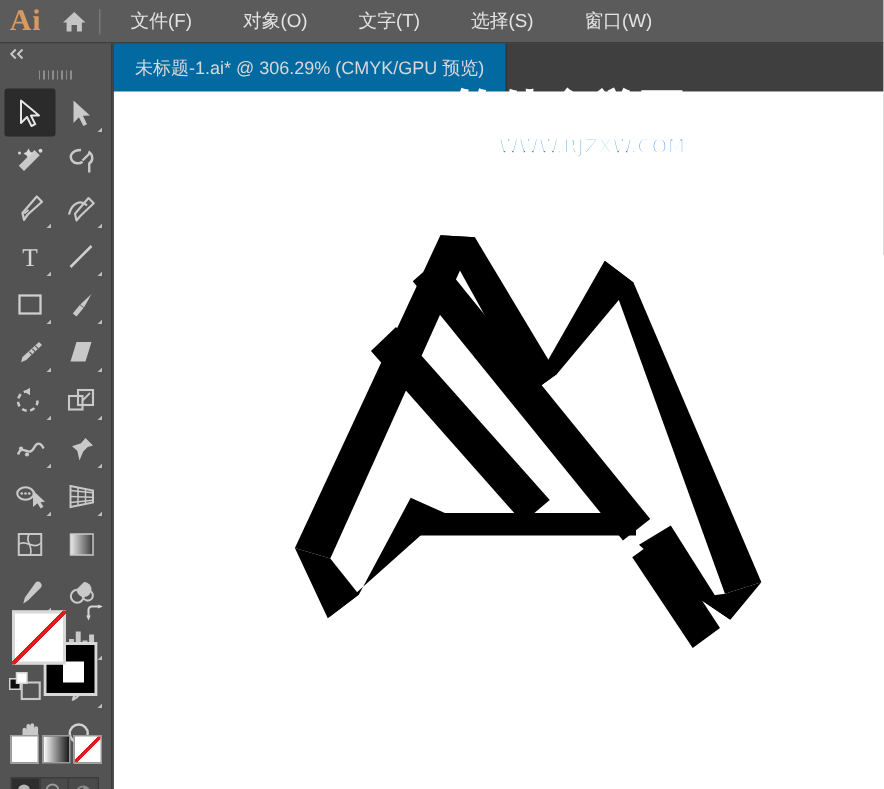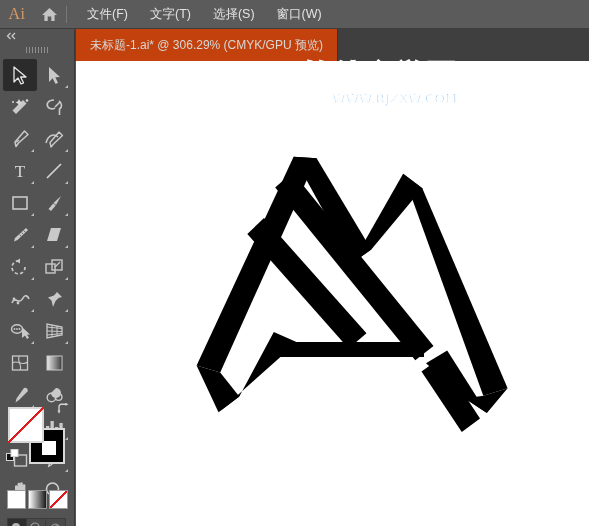--- a/index.html
+++ b/index.html
@@ -14,48 +14,48 @@
   
   .menubar {
     position: absolute; left: 0; top: 0; width: 589px; height: 29px;
     background: #5b5b5b;
     display: flex; align-items: center;
     border-bottom: 1px solid #3d3d3d;
   }
   .ai-logo {
     width: 34px; height: 29px;
     display: flex; align-items: center; justify-content: center;
-    color: #d79a63; font-size: 16px; font-weight: normal;
+    color: #d79a63; font-size: 20px; font-weight: bold;
     letter-spacing: .5px; font-family: "Liberation Serif", serif;
   }
   .home-btn {
     width: 30px; height: 29px;
     display: flex; align-items: center; justify-content: center;
   }
   .menu-sep {
     width: 1px; height: 17px; background: #787878; margin: 0 7px 0 2px;
   }
-  .menu-items { display: flex; align-items: center; gap: 4px; margin-left: 4px; }
+  .menu-items { display: flex; align-items: center; gap: 16px; margin-left: 4px; }
   .menu-item {
     color: #e3e3e3; font-size: 12.5px;
     padding: 5px 9px; white-space: nowrap; cursor: default;
   }
 
   
   .tabbar {
     position: absolute; left: 0; top: 29px; width: 589px; height: 32px;
     background: #3f3f3f;
   }
   .tool-tabspacer {
     position: absolute; left: 0; top: 0; width: 75px; height: 32px;
     background: #535353;
   }
   .doc-tab {
     position: absolute; left: 76px; top: 0; height: 32px;
-    background: #c2410c;
+    background: #0369a1;
     display: flex; align-items: center;
     padding: 0 14px 0 14px;
     border-right: 1px solid #333;
     justify-content: center;
   }
   .doc-tab-label { color: #d8d8d8; font-size: 12px; white-space: nowrap; }
 
   
   .toolbar {
     position: absolute; left: 0; top: 29px; width: 75px; height: 497px;
@@ -188,20 +188,21 @@
   <div class="menubar">
     <div class="ai-logo">Ai</div>
     <div class="home-btn">
       <svg width="17" height="15" viewBox="0 0 17 15" aria-hidden="true">
         <path d="M8.5 1 L16 8 L13.6 8 L13.6 14 L10.3 14 L10.3 9.6 L6.7 9.6 L6.7 14 L3.4 14 L3.4 8 L1 8 Z" fill="#c4c4c4"></path>
       </svg>
     </div>
     <div class="menu-sep"></div>
     <div class="menu-items">
       <div class="menu-item">文件(F)</div>
+      <div class="menu-item">对象(O)</div>
       <div class="menu-item">文字(T)</div>
       <div class="menu-item">选择(S)</div>
       <div class="menu-item">窗口(W)</div>
     </div>
   </div>
 
   <div class="tabbar">
     <div class="tool-tabspacer"></div>
     <div class="doc-tab">
       <span class="doc-tab-label">未标题-1.ai* @ 306.29% (CMYK/GPU 预览)</span>

